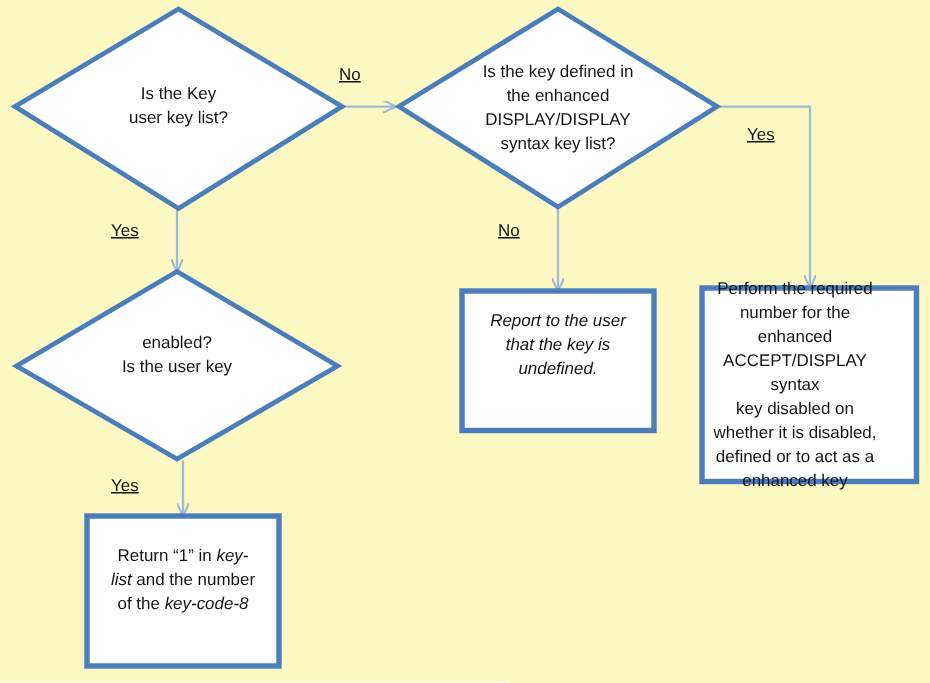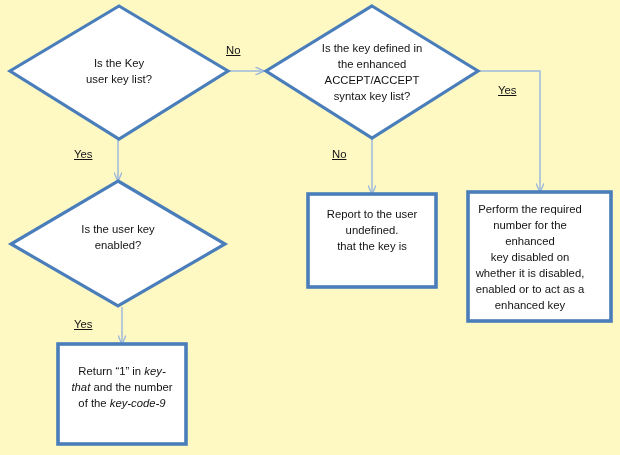--- a/index.html
+++ b/index.html
@@ -90,55 +90,56 @@
     <span>
       <span>Is the Key</span>
       <span>user key list?</span>
     </span>
   </div>
 
   <div class="node-text" style="left:288px; top:36px; width:168px; height:72px;">
     <span>
       <span>Is the key defined in</span>
       <span>the enhanced</span>
-      <span>ACCEPT/ACCEPT</span>
+      <span>DISPLAY/DISPLAY</span>
       <span>syntax key list?</span>
     </span>
   </div>
 
   <div class="node-text" style="left:36px; top:212px; width:164px; height:50px;">
     <span>
+      <span>enabled?</span>
       <span>Is the user key</span>
-      <span>enabled?</span>
     </span>
   </div>
 
   <div class="node-text" style="left:62px; top:358px; width:120px; height:58px;">
     <span>
       <span>Return “1” in <em class="ital">key-</em></span>
-      <span><em class="ital">that</em> and the number</span>
-      <span>of the <em class="ital">key-code-9</em></span>
+      <span><em class="ital">list</em> and the number</span>
+      <span>of the <em class="ital">key-code-8</em></span>
     </span>
   </div>
 
-  <div class="node-text" style="left:312px; top:204px; width:120px; height:52px;">
+  <div class="node-text" style="left:312px; top:204px; width:120px; height:52px;font-style:italic;">
     <span>
       <span>Report to the user</span>
+      <span>that the key is</span>
       <span>undefined.</span>
-      <span>that the key is</span>
     </span>
   </div>
 
   <div class="node-text" style="left:470px; top:197px; width:120px; height:119px;">
     <span>
       <span>Perform the required</span>
       <span>number for the enhanced</span>
+      <span>ACCEPT/DISPLAY syntax</span>
       <span>key disabled on</span>
       <span>whether it is disabled,</span>
-      <span>enabled or to act as a</span>
+      <span>defined or to act as a</span>
       <span>enhanced key</span>
     </span>
   </div>
 
   <div class="edge-label" style="left:226px; top:44px;">No</div>
 
   <div class="edge-label" style="left:74px; top:148px;">Yes</div>
 
   <div class="edge-label" style="left:332px; top:148px;">No</div>
 

